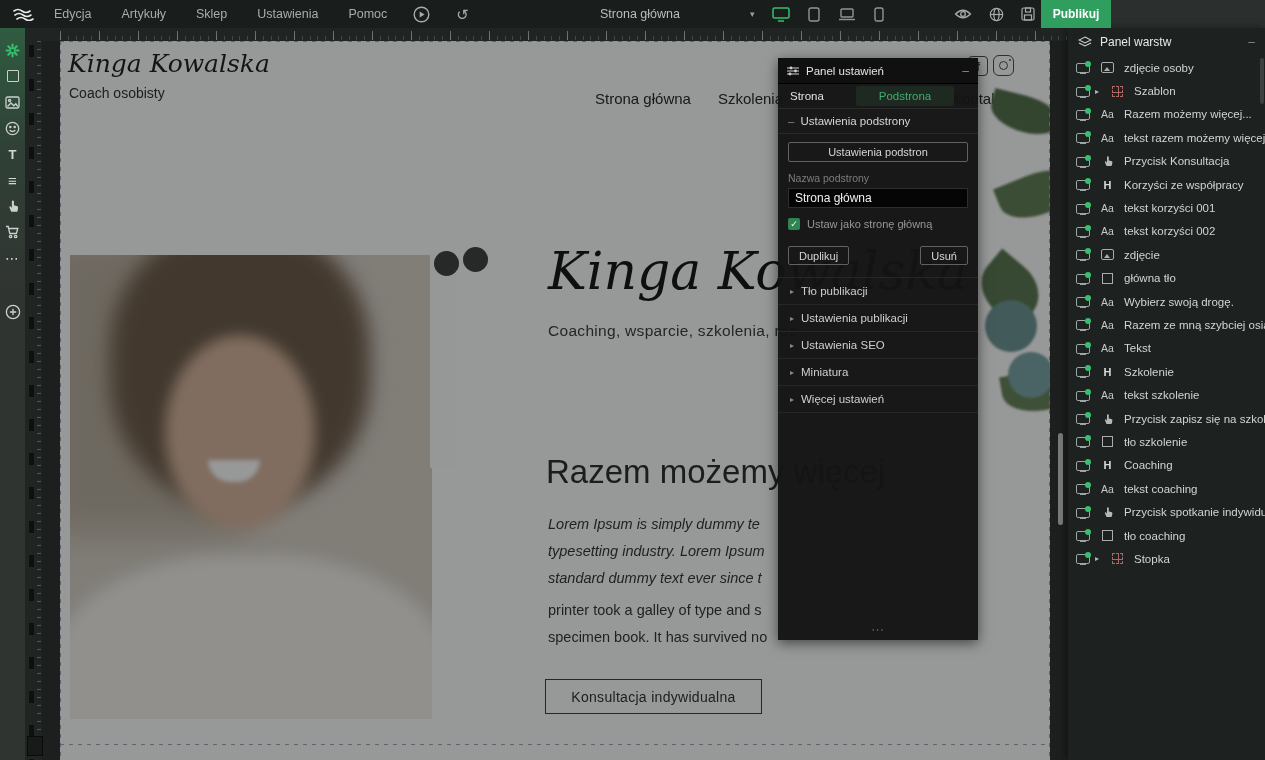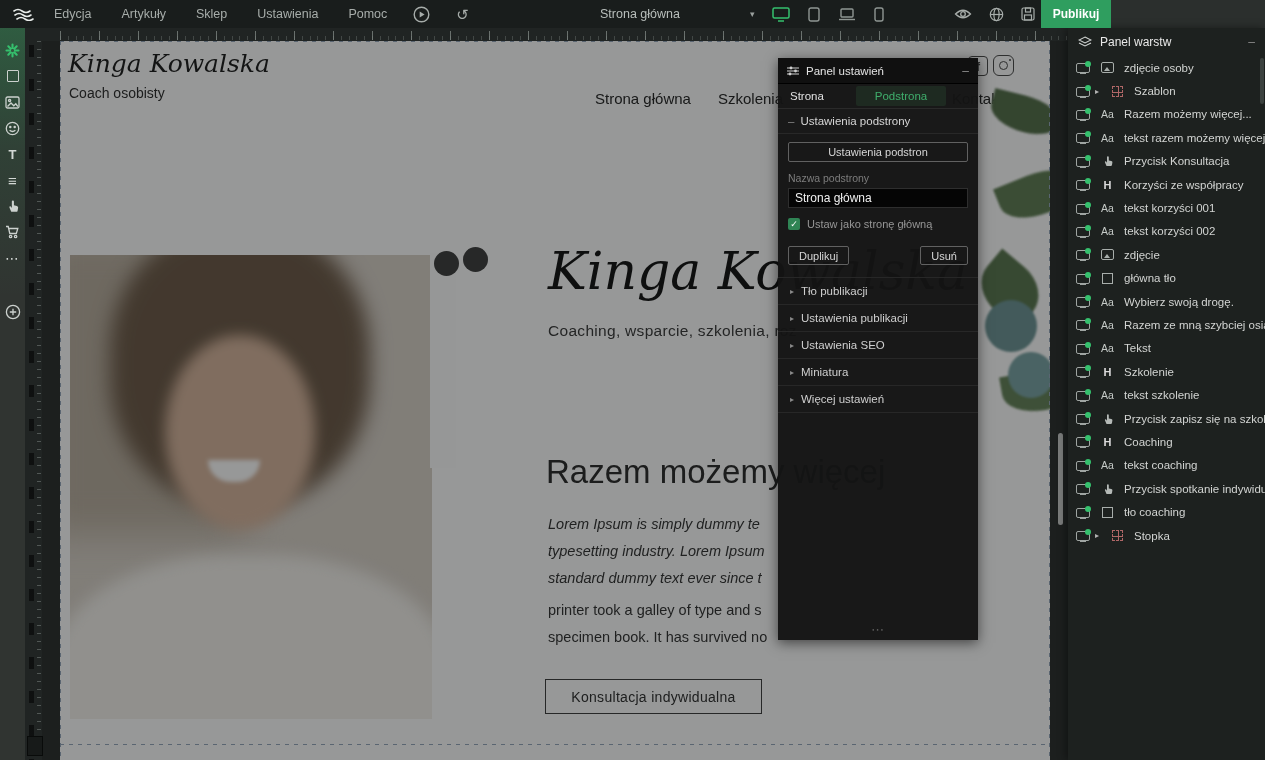--- a/index.html
+++ b/index.html
@@ -100,21 +100,21 @@
             font-size:12px;font-weight:bold;padding:3px 12px;border-radius:3px;cursor:pointer;}
 
   
   .spanel{position:absolute;left:778px;top:58px;width:200px;height:582px;background:rgba(20,20,20,.97);
           z-index:5;box-shadow:0 3px 12px rgba(0,0,0,.55);color:#d6d6d6;font-size:11.5px;}
   .sp-head{height:26px;display:flex;align-items:center;padding:0 9px;background:#101010;border-bottom:1px solid #000;}
   .sp-title{margin-left:7px;color:#e3e3e3;font-size:11.5px;flex:1;}
   .sp-min{color:#8d8d8d;font-size:12px;}
   .sp-tabs{height:25px;display:flex;align-items:center;border-bottom:1px solid #2a2a2a;padding-left:12px;}
   .sp-tab{color:#e0e0e0;width:54px;}
-  .sp-tab--active{width:90px;margin-left:12px;background:#1e2a21;color:#3fae6c;text-align:center;
+  .sp-tab--active{width:98px;margin-left:12px;background:#1e2a21;color:#3fae6c;text-align:center;
                   height:20px;line-height:20px;border-radius:2px;}
   .sp-opensec{height:25px;display:flex;align-items:center;gap:6px;padding-left:10px;background:#191919;
               border-bottom:1px solid #282828;color:#d6d6d6;}
   .sp-collapse{color:#8a8a8a;}
   .sp-content{padding:8px 10px 0 10px;}
   .sp-bigbtn{width:100%;height:20px;border:1px solid #616161;border-radius:2px;background:transparent;
              color:#d6d6d6;font-size:11px;cursor:pointer;}
   .sp-label{margin-top:10px;color:#7d7d7d;font-size:10.5px;}
   .sp-input{margin-top:4px;width:100%;height:20px;background:#050505;border:1px solid #2e2e2e;color:#f0f0f0;
             font-size:12px;padding:0 6px;font-family:inherit;}
@@ -626,20 +626,31 @@
             <span class="ic ic-button">
               <svg width="12" height="12" viewBox="0 0 12 12" fill="#b5bab7">
                 <path d="M4.5 11 L3 7.5 Q2.6 6.6 3.4 6.3 Q4 6.1 4.4 6.8 L5 7.8 V2.2 Q5 1.2 5.9 1.2 Q6.8 1.2 6.8 2.2 V5.4 L9.3 6 Q10.6 6.3 10.4 7.6 L9.9 10.2 Q9.7 11 8.9 11 Z"></path>
               </svg>
             </span>
 
           </span>
           <span class="llabel">Przycisk zapisz się na szkoleni</span>
         </div>
 
+        <div class="lrow t-box">
+          <span class="mon">
+            <span class="dot"></span>
+          </span>
+
+          <span class="tico">
+
+            <span class="ic ic-box"></span>
+          </span>
+          <span class="llabel">tło szkolenie</span>
+        </div>
 
         <div class="lrow t-heading">
           <span class="mon">
             <span class="dot"></span>
           </span>
 
           <span class="tico">
 
             <span class="ic ic-heading">H</span>
 

